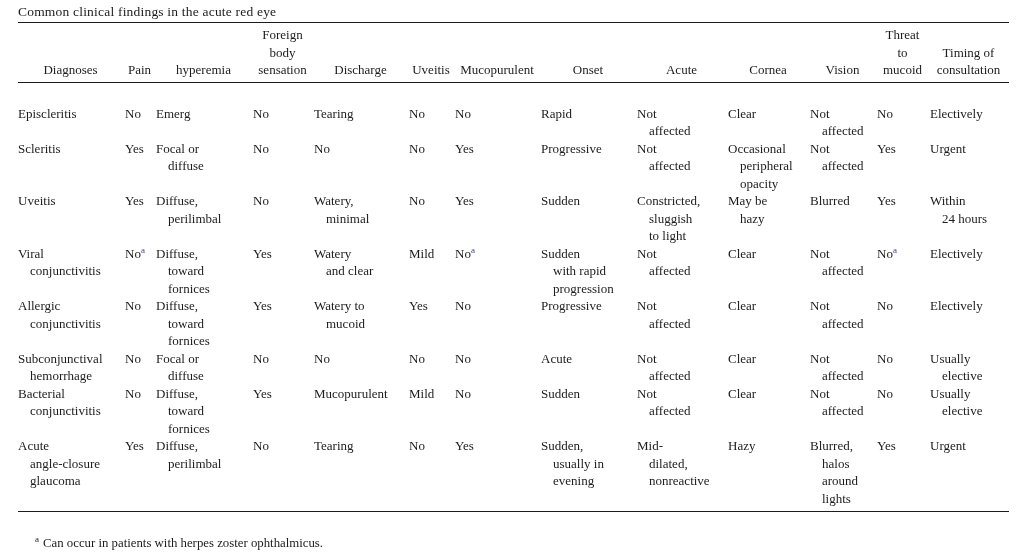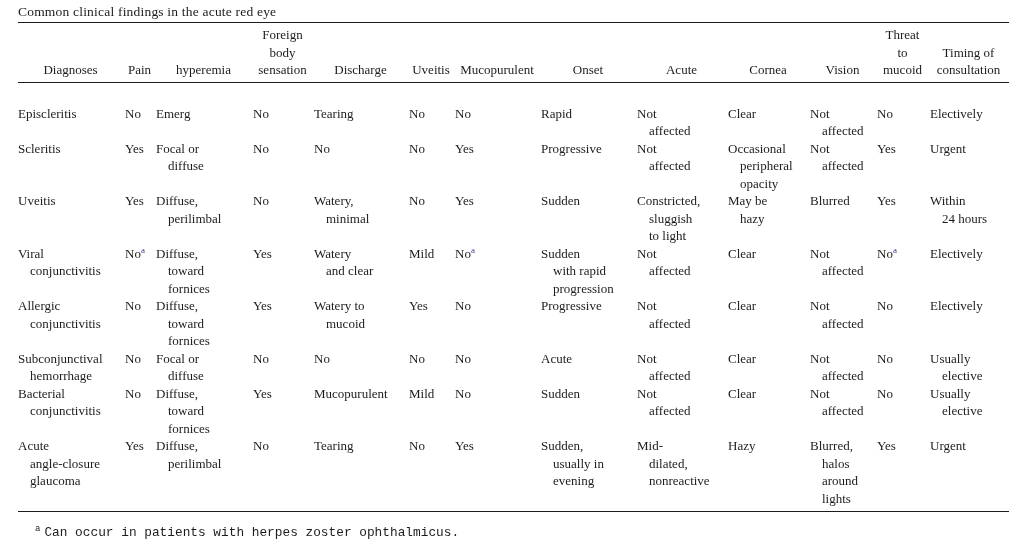--- a/index.html
+++ b/index.html
@@ -57,25 +57,24 @@
     padding-left:12px;
     text-indent:-12px;
   }
   sup.fn-ref{
     font-size:9px;
     line-height:0;
     color:#3b3b99;
     vertical-align:super;
   }
   .footnote{
-    margin-top:13px;
+    margin-top:23px;
     padding-left:17px;
     font-size:12.8px;
     line-height:16px;
-    font-family:Liberation Mono, monospace;
   }
   .footnote sup{
     font-size:9px;
     line-height:0;
     vertical-align:super;
     margin-right:4px;
   }
   .citation{
     margin-top:19px;
     margin-left:-5px;

